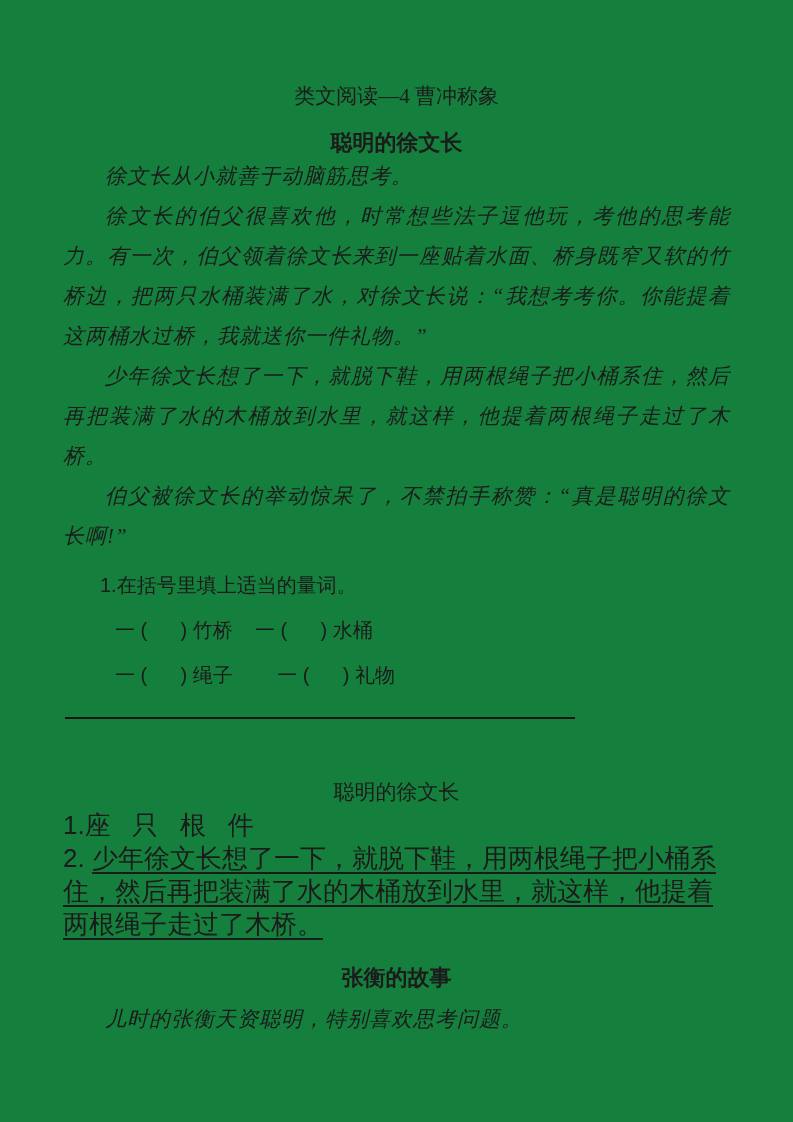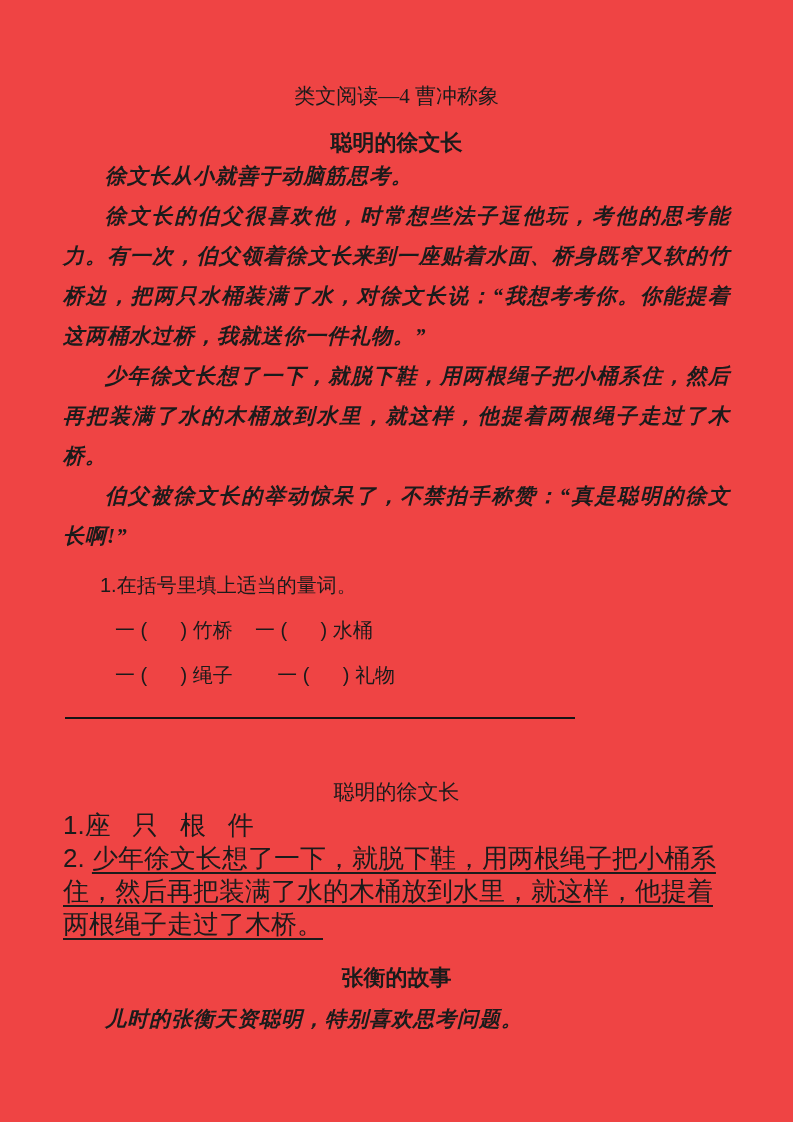--- a/index.html
+++ b/index.html
@@ -5,21 +5,21 @@
   html, body {
     margin: 0;
     padding: 0;
     background: #ffffff;
   }
   .page {
     position: relative;
     width: 793px;
     height: 1122px;
     margin: 0 auto;
-    background: #ef4444;
+    background: #15803d;
     color: #1b1b1b;
     box-sizing: border-box;
     padding: 84px 63px 0 63px;
     overflow: hidden;
   }
   .doc-title {
     font-family: "Liberation Serif", "DejaVu Serif", serif;
     font-size: 21px;
     font-weight: 400;
     line-height: 24px;
@@ -35,21 +35,20 @@
   }
   .kai {
     font-family: "Liberation Serif", "DejaVu Serif", serif;
     font-style: italic;
     font-size: 21px;
     line-height: 40px;
     text-indent: 2em;
     text-align: justify;
     margin: 0;
     letter-spacing: 1px;
-    font-weight: bold;
   }
   .questions {
     font-family: "Liberation Sans", "DejaVu Sans", sans-serif;
     font-size: 20px;
     margin-top: 7px;
     padding-left: 37px;
   }
   .q-line { line-height: 45px; }
   .pre { white-space: pre; }
   .quantifier { padding-left: 15px; }

